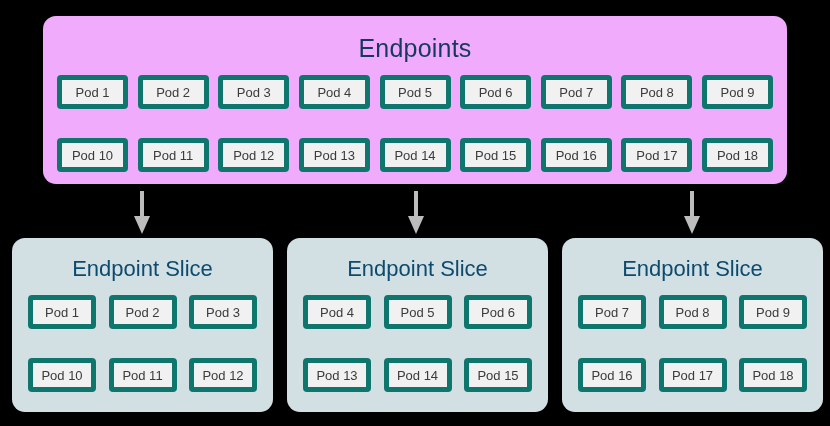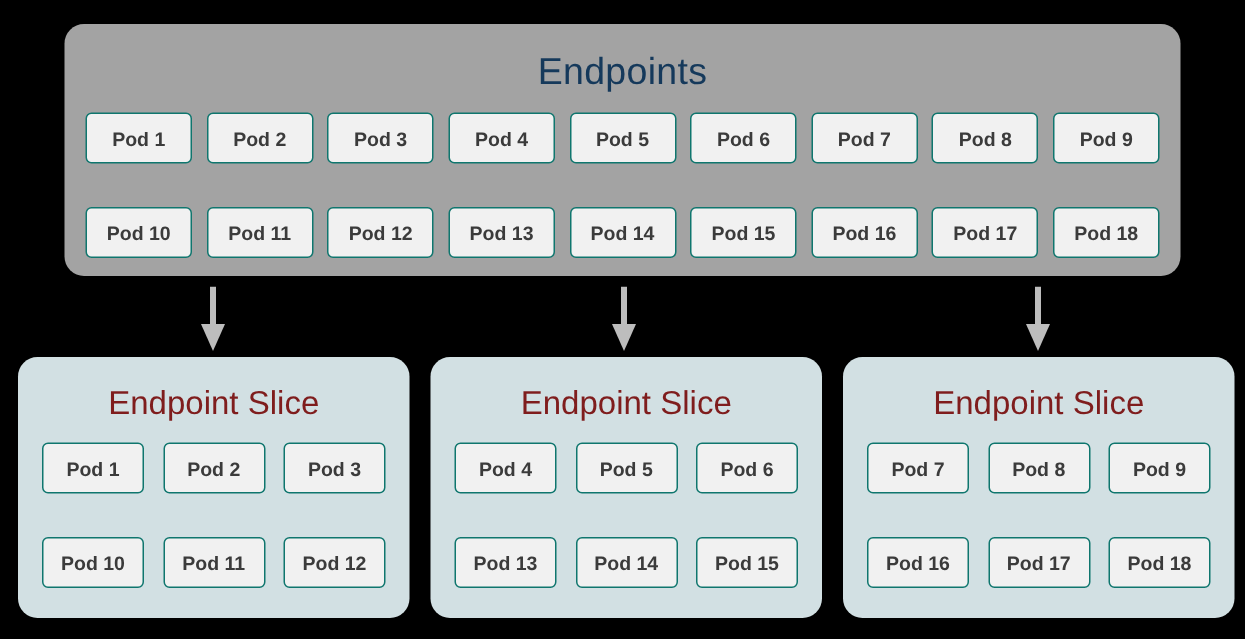--- a/index.html
+++ b/index.html
@@ -22,21 +22,21 @@
     background: #000000;
   }
 
   
   .endpoints-panel {
     position: absolute;
     left: 43px;
     top: 16px;
     width: 744px;
     height: 168px;
-    background: #a3a3a3;
+    background: #f0abfc;
     border-radius: 13px;
     box-sizing: border-box;
   }
 
   .endpoints-title {
     width: 100%;
     text-align: center;
     color: #15395b;
     font-size: 25px;
     font-weight: 400;
@@ -55,28 +55,27 @@
     display: flex;
     justify-content: space-between;
     align-items: center;
     margin-bottom: 10px;
   }
 
   .pod-row:last-child { margin-bottom: 0; margin-top: 29px; }
 
   .pod-chip {
     background: #f1f1f1;
-    border: 1px solid #0f766e;
+    border: 5px solid #0f766e;
     border-radius: 4px;
     color: #3b3b3b;
     font-size: 13px;
     line-height: 1;
     text-align: center;
     box-sizing: border-box;
-    font-weight: bold;
   }
 
   .endpoints-panel .pod-chip {
     width: 71px;
     height: 34px;
     display: flex;
     align-items: center;
     justify-content: center;
   }
 
@@ -101,21 +100,21 @@
     border-radius: 13px;
     box-sizing: border-box;
   }
   .slice-1 { left: 12px; }
   .slice-2 { left: 287px; }
   .slice-3 { left: 562px; }
 
   .slice-title {
     width: 100%;
     text-align: center;
-    color: #7f1d1d;
+    color: #0c4a6e;
     font-size: 22px;
     font-weight: 400;
     line-height: 1;
     padding-top: 20px;
     box-sizing: border-box;
   }
 
   .slice-rows {
     padding: 15px 16px 0 16px;
     box-sizing: border-box;

